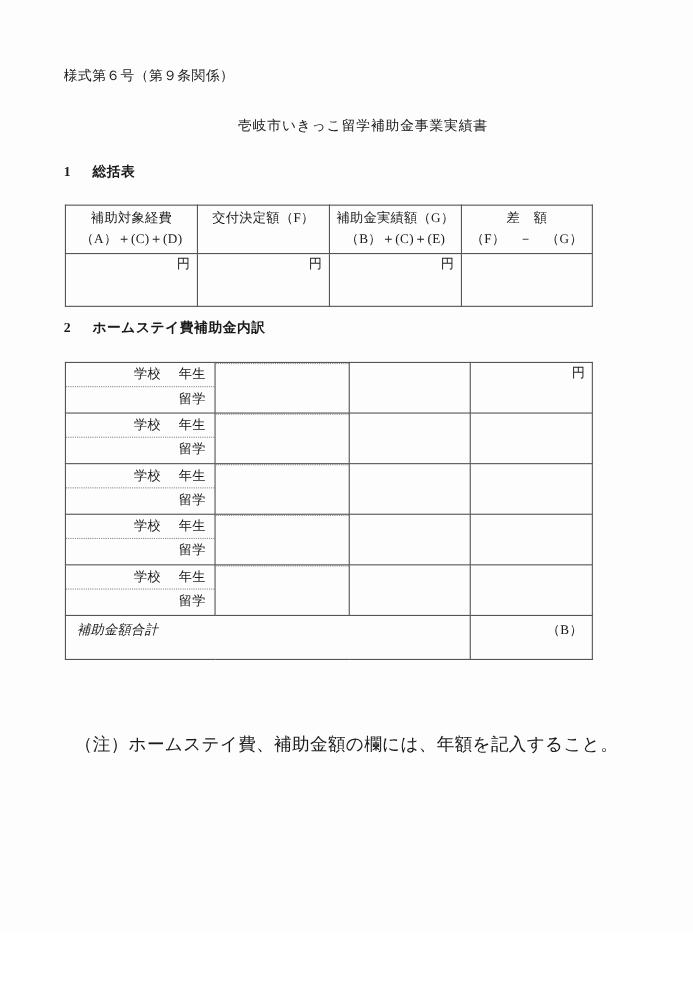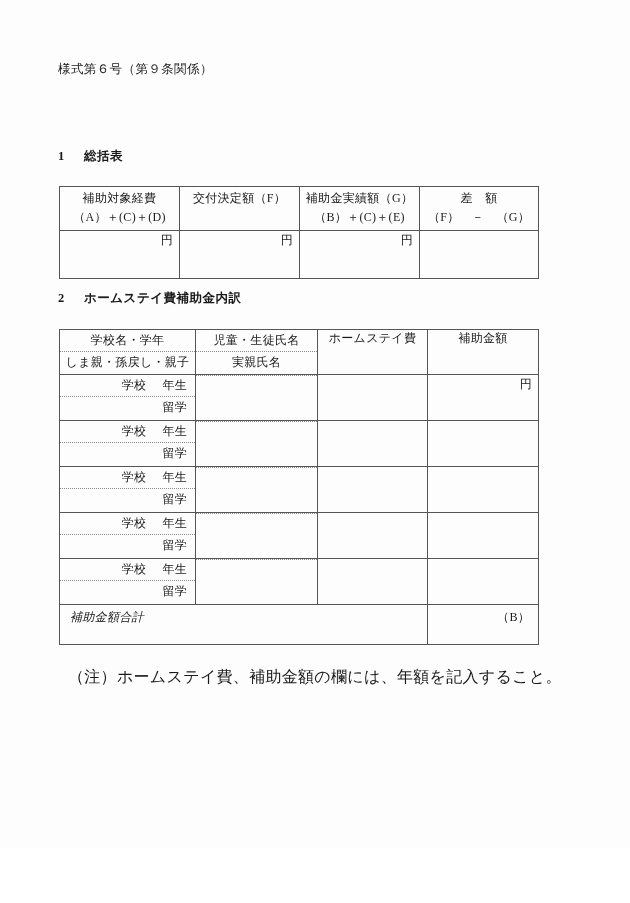--- a/index.html
+++ b/index.html
@@ -217,20 +217,21 @@
     height: 36px !important;
   }
 </style>
 </head>
 <body>
 
 <div class="page">
 
   <div class="form-no">様式第６号（第９条関係）</div>
 
+  <div class="doc-title">壱岐市いきっこ留学補助金事業実績書</div>
 
   <div class="section-head" id="sec1">
     <span class="num">1</span><span>総括表</span>
   </div>
 
   <table class="grid" id="table-summary">
     <colgroup>
       <col style="width:120px">
         <col style="width:120px">
         <col style="width:120px">
@@ -269,32 +270,20 @@
   </div>
 
   <table class="grid" id="table-breakdown">
     <colgroup>
       <col style="width:136px">
         <col style="width:122px">
         <col style="width:110px">
         <col style="width:111px">
     </colgroup>
     <tbody>
-      <tr>
-        <td class="hcell-split">
-          <span class="top">学校名・学年</span>
-          <span class="bot">しま親・孫戻し・親子</span>
-        </td>
-        <td class="hcell-split">
-          <span class="top">児童・生徒氏名</span>
-          <span class="bot">実親氏名</span>
-        </td>
-        <td class="hcell-mid">ホームステイ費</td>
-        <td class="hcell-mid">補助金額</td>
-      </tr>
 
       <tr>
         <td class="c-school">
           <span class="top"><span class="sch">学校</span><span>年生</span></span>
           <span class="bot">留学</span>
         </td>
         <td class="c-name">
           <span class="top"></span>
           <span class="bot"></span>
         </td>

